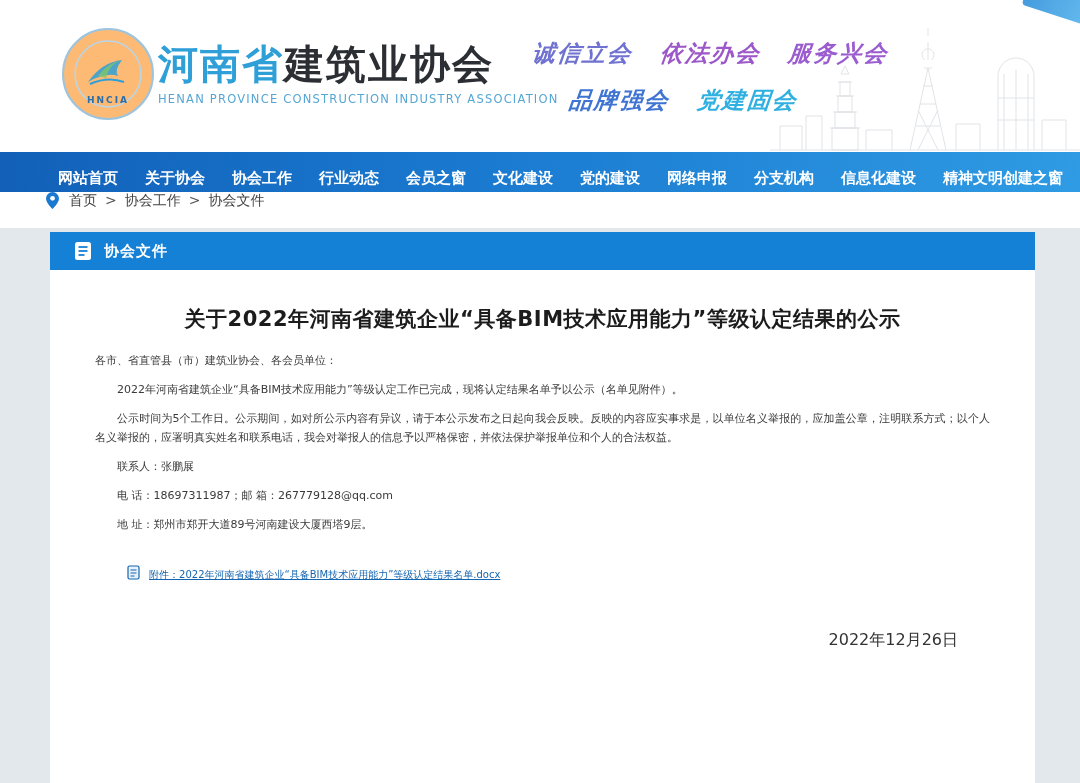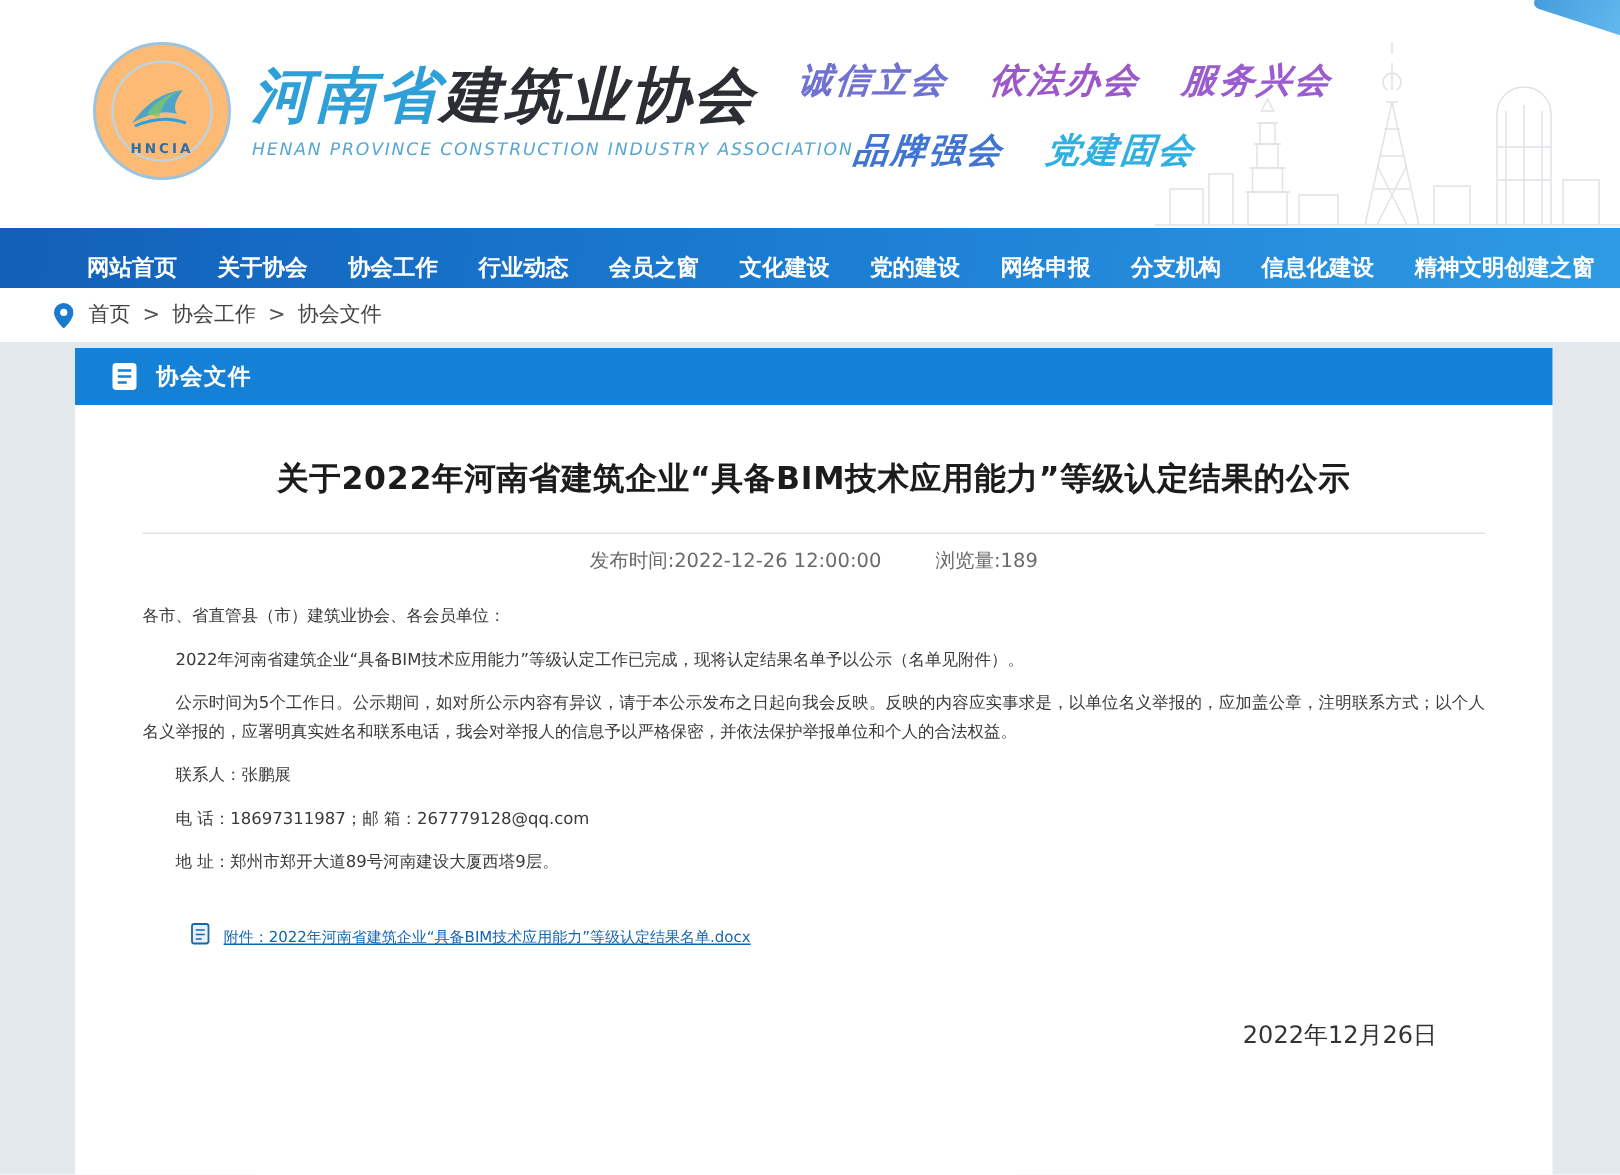--- a/index.html
+++ b/index.html
@@ -13,21 +13,21 @@
 
   
   .header { position:absolute; left:0; top:0; width:1080px; height:152px; background:#ffffff; overflow:hidden; }
   .corner-accent { position:absolute; right:-14px; top:-10px; width:70px; height:26px;
     background:linear-gradient(100deg,#2e8fd8,#55b5ee); transform:rotate(18deg); border-radius:4px; opacity:.9; }
   .logo-wrap { position:absolute; left:62px; top:28px; display:flex; align-items:center; }
   .emblem { width:92px; height:92px; border-radius:50%; border:2px solid #9dc4de; position:relative; background:#fdba74; flex:0 0 auto; }
   .emblem svg { position:absolute; left:0; top:0; }
   .emblem .hncia { position:absolute; bottom:13px; width:100%; text-align:center;
     font-size:9px; letter-spacing:2px; color:#2b6ea8; font-weight:bold; }
-  .logo-text { margin-left:14px;font-style:italic; }
+  .logo-text { margin-left:4px; }
   .logo-title { font-size:40px; font-weight:900; letter-spacing:2px; line-height:1.1; white-space:nowrap; }
   .logo-title .blue { color:#2f9fd8; }
   .logo-title .dark { color:#2b2f33; }
   .logo-sub { margin-top:6px; font-size:11.5px; color:#56a6d4; letter-spacing:1.2px; white-space:nowrap; }
 
   .slogans { position:absolute; left:520px; top:38px; width:330px; text-align:center;
     font-weight:900; font-style:italic; font-size:23px; letter-spacing:2px; transform:skewX(-6deg); white-space:nowrap; }
   .slogans .row { margin-bottom:16px; }
   .slogans .row span { margin:0 9px; text-shadow:0 1px 0 rgba(255,255,255,.6); }
   .sl1 { color:#6f72d0; } .sl2 { color:#9c57c8; } .sl3 { color:#9a5ccf; }
@@ -36,21 +36,21 @@
   .skyline { position:absolute; right:0; top:8px; width:310px; height:144px; opacity:.55; }
 
   
   .nav { position:absolute; left:0; top:152px; width:1080px; height:40px;
     background:linear-gradient(95deg,#1260b8 0%,#1a7ad0 45%,#2f9be4 100%);
     display:flex; align-items:center; padding:12px 26px 0 58px; }
   .nav a { color:#ffffff; font-size:15px; font-weight:600; text-decoration:none; margin-right:27px; white-space:nowrap; }
 
   
   .crumbbar { position:absolute; left:0; top:192px; width:1080px; height:36px; background:#ffffff;
-    display:flex; align-items:center; padding-left:36px; font-size:14px; color:#444; }
+    display:flex; align-items:flex-start; padding-left:46px; font-size:14px; color:#444; }
   .crumbbar .pin { margin-right:10px; }
   .crumbbar a { color:#444; text-decoration:none; }
   .crumbbar .sep { margin:0 8px; color:#555; }
 
   
   .main { position:absolute; left:0; top:228px; width:1080px; height:555px; background:#e2e8ec; }
   .card { position:absolute; left:50px; top:4px; width:985px; height:551px; background:#ffffff; }
   .card-head { height:38px; background:#1581d6; display:flex; align-items:center; padding-left:24px; }
   .card-head .doc-ic { margin-right:12px; }
   .card-head .t { color:#ffffff; font-size:15px; font-weight:700; letter-spacing:1px; }
@@ -171,24 +171,20 @@
           <line x1="4.5" y1="6" x2="13.5" y2="6" stroke="#1581d6" stroke-width="1.8"></line>
           <line x1="4.5" y1="10" x2="13.5" y2="10" stroke="#1581d6" stroke-width="1.8"></line>
           <line x1="4.5" y1="14" x2="10.5" y2="14" stroke="#1581d6" stroke-width="1.8"></line>
         </svg>
         <span class="t">协会文件</span>
       </div>
 
       <div class="article">
         <div class="a-title">关于2022年河南省建筑企业“具备BIM技术应用能力”等级认定结果的公示</div>
 
-        <div class="a-meta">
-          <span>发布时间:2022-12-26 12:00:00</span>
-          <span>浏览量:189</span>
-        </div>
 
         <div class="a-body">
           <p>各市、省直管县（市）建筑业协会、各会员单位：</p>
           <p class="indent">2022年河南省建筑企业“具备BIM技术应用能力”等级认定工作已完成，现将认定结果名单予以公示（名单见附件）。</p>
           <p class="indent">公示时间为5个工作日。公示期间，如对所公示内容有异议，请于本公示发布之日起向我会反映。反映的内容应实事求是，以单位名义举报的，应加盖公章，注明联系方式；以个人名义举报的，应署明真实姓名和联系电话，我会对举报人的信息予以严格保密，并依法保护举报单位和个人的合法权益。</p>
           <p class="indent contact">联系人：张鹏展</p>
           <p class="indent contact">电  话：18697311987；邮  箱：267779128@qq.com</p>
           <p class="indent contact">地  址：郑州市郑开大道89号河南建设大厦西塔9层。</p>
         </div>
 

